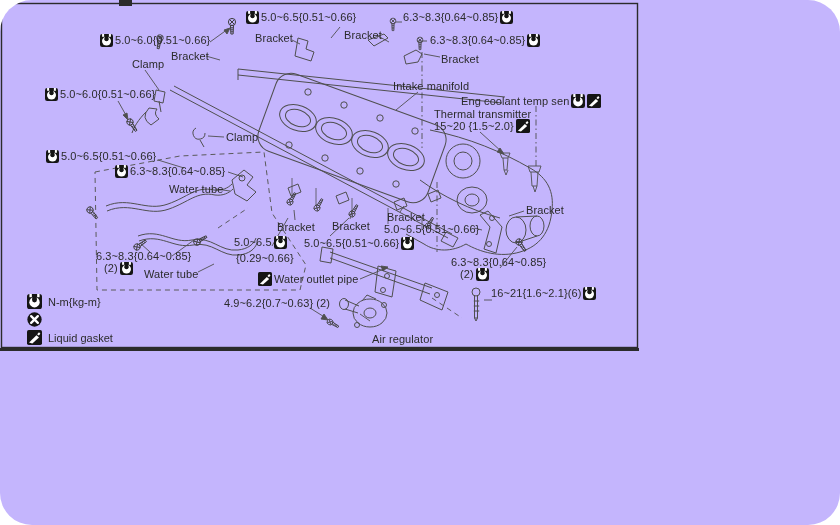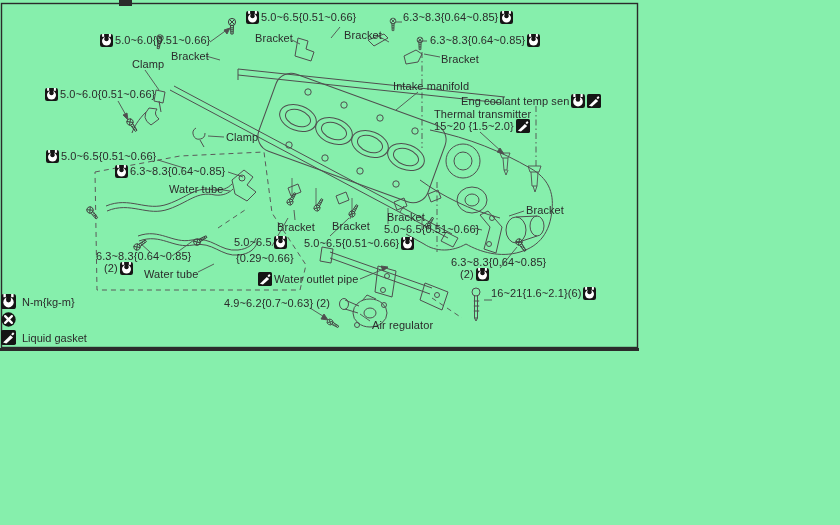--- a/index.html
+++ b/index.html
@@ -1,24 +1,24 @@
 <!DOCTYPE html>
 <html><head>
 <meta charset="utf-8">
 <style>
   html,body{margin:0;padding:0;background:#fff;}
-  #stage{position:relative;width:840px;height:525px;background:#86efac;overflow:hidden;
-         font-family:"Liberation Sans",sans-serif;}
+  #stage{position:relative;width:840px;height:525px;background:#c4b5fd;overflow:hidden;
+         font-family:"Liberation Sans",sans-serif;border-radius:32px;}
   #art{position:absolute;left:0;top:0;}
   .lbl{position:absolute;display:flex;align-items:center;gap:2px;white-space:nowrap;
        font-size:11px;line-height:13px;color:#2b2b2b;letter-spacing:0.1px;}
   .ic{width:14px;height:14px;color:#151515;flex:0 0 auto;display:block;}
   .ic.sm{width:13px;height:13px;}
   .legend-row{position:absolute;display:flex;align-items:center;gap:6px;
-       font-size:11px;color:#2b2b2b;white-space:nowrap;}
+       font-size:11px;color:#2b2b2b;white-space:nowrap;padding-left:26px;}
   .legend-row .ic{width:15px;height:15px;}
 </style>
 </head>
 <body>
 
 <div id="stage">
 
   <svg width="0" height="0" style="position:absolute" aria-hidden="true">
     <defs>
       <symbol id="ic-torque" viewBox="0 0 13 13">
@@ -330,21 +330,21 @@
   </div>
   <div class="lbl" style="left:258px;top:272px">
     <svg class="ic">
         <use href="#ic-gasket"></use>
       </svg>
     <span>Water outlet pipe</span>
   </div>
   <div class="lbl" style="left:224px;top:297px">
     <span>4.9~6.2{0.7~0.63} (2)</span>
   </div>
-  <div class="lbl" style="left:372px;top:319px">
+  <div class="lbl" style="left:372px;top:333px">
     <span>Air regulator</span>
   </div>
   <div class="lbl" style="left:526px;top:204px">
     <span>Bracket</span>
   </div>
   <div class="lbl" style="left:451px;top:256px">
     <span>6.3~8.3{0.64~0.85}</span>
   </div>
   <div class="lbl" style="left:460px;top:268px">
     <span>(2)</span>

